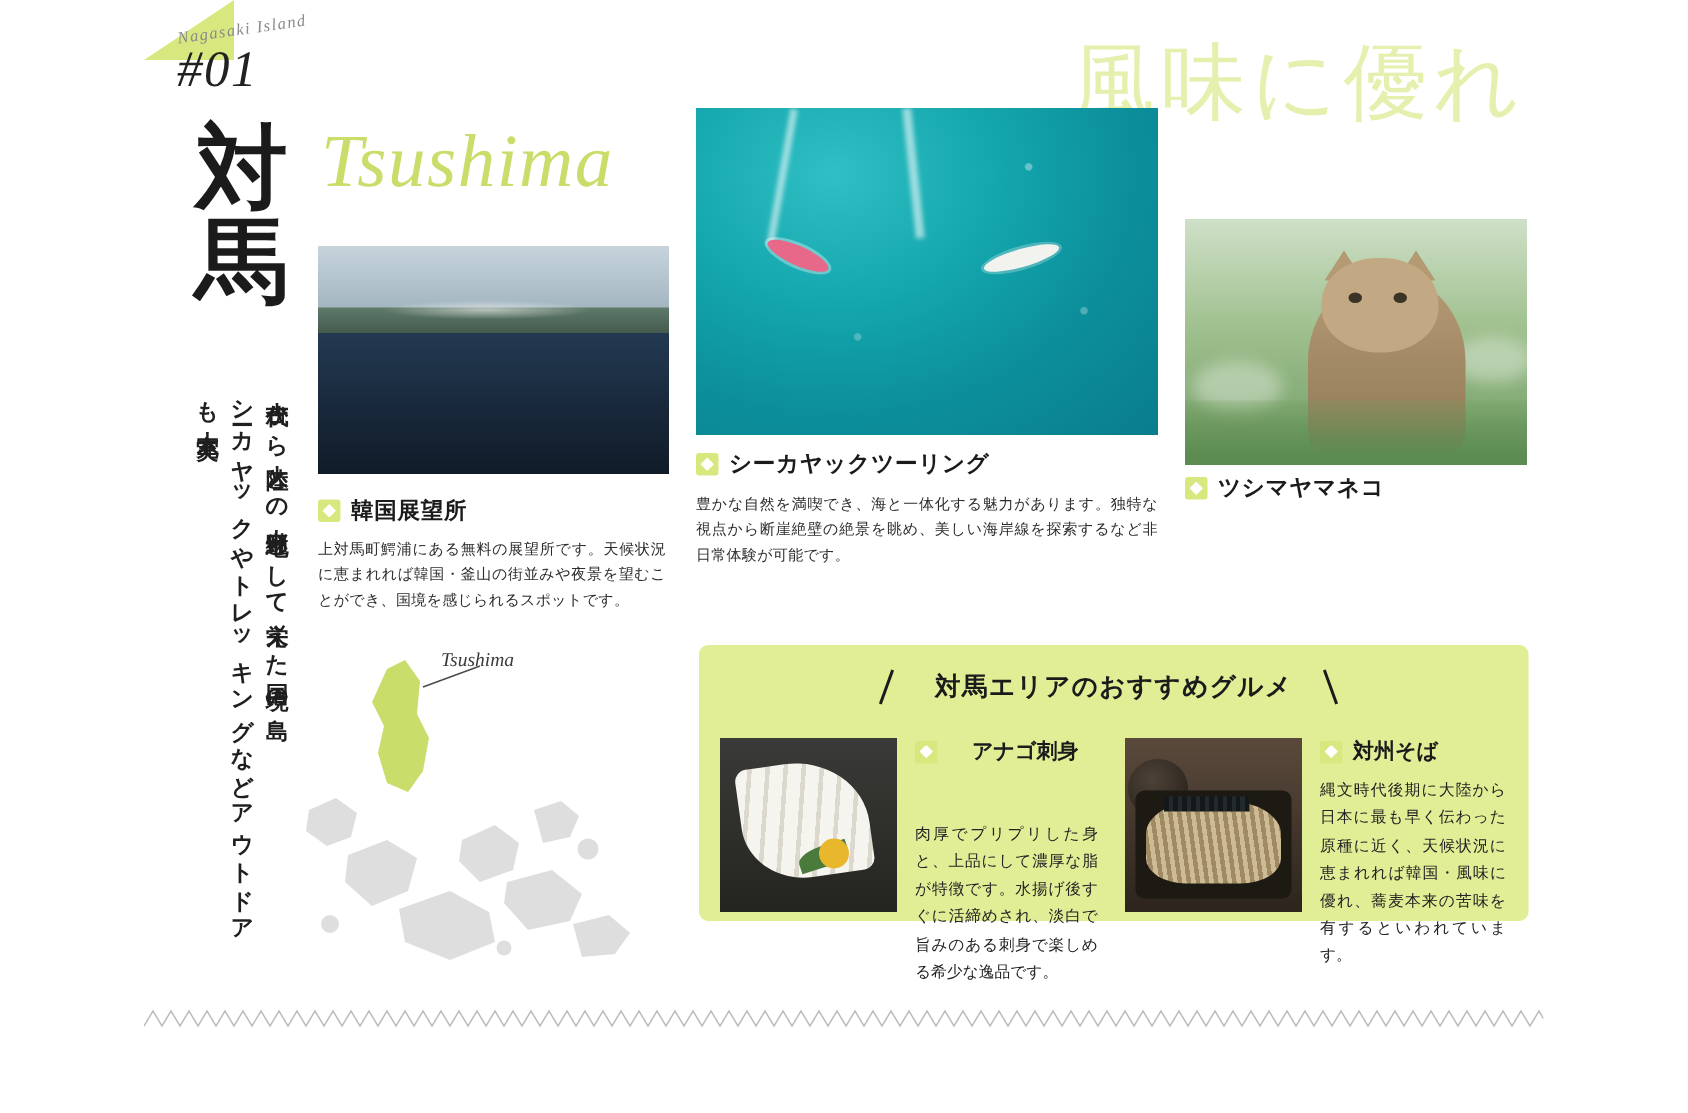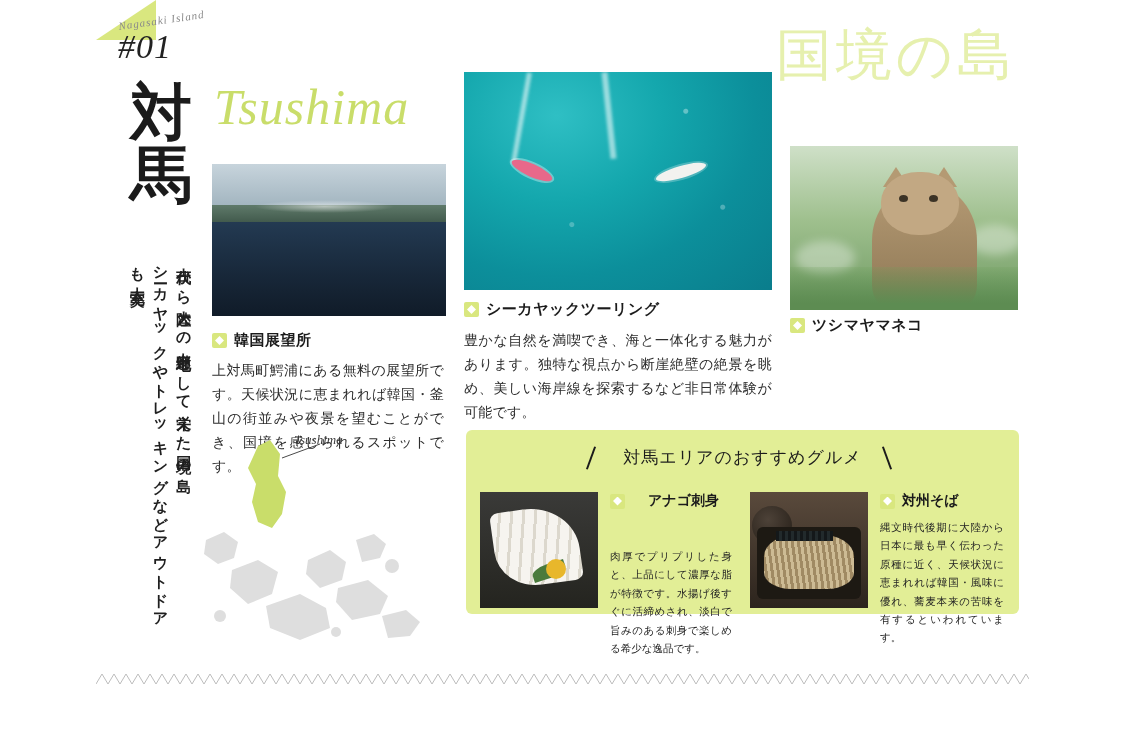--- a/index.html
+++ b/index.html
@@ -135,21 +135,21 @@
   }
   .diamond-icon::after {
     content: "";
     position: absolute;
     inset: 3px;
     background: #ffffff;
     clip-path: polygon(50% 0, 100% 50%, 50% 100%, 0 50%);
   }
   .body-text {
     position: absolute;
-    font-size: 14px;
+    font-size: 10px;
     line-height: 1.72;
     color: #2d2d2d;
     letter-spacing: 0.2px;
     text-align: justify;
   }
 
   
   
   #photo-korea .sea {
     position: absolute; left:0; right:0; top:38%; bottom:0;
@@ -303,21 +303,21 @@
     width: 553px;
     height: 184px;
     background: #e2ee96;
     border-radius: 6px;
   }
   .gourmet-title {
     position: absolute;
     left: 0; right: 0; top: 16px;
     text-align: center;
     font-size: 17px;
-    font-weight: normal;
+    font-weight: bold;
     letter-spacing: 1px;
     color: #1b1b1b;
   }
   .slash-l, .slash-r {
     position: absolute;
     top: 16px;
     width: 2px;
     height: 24px;
     background: #1b1b1b;
   }
@@ -356,21 +356,21 @@
 
   <div class="series-label">Nagasaki Island</div>
   <div class="issue-number">#01</div>
 
   <div class="jp-title">
     <span>対</span>
     <span>馬</span>
   </div>
 
   <div class="romaji-title">Tsushima</div>
-  <div class="big-watermark">国境の島</div>
+  <div class="big-watermark">風味に優れ</div>
 
   <div class="vertical-lead">
     <div class="bold-line">古代から大陸との中継地として栄えた国境の島</div>
     <div class="bold-line">シーカヤックやトレッキングなどアウトドアも大充実</div>
   </div>
 
   <div class="photo" id="photo-korea" style="left:212px; top:164px; width:234px; height:152px;">
     <div class="haze"></div>
     <div class="land"></div>
     <div class="sea"></div>

